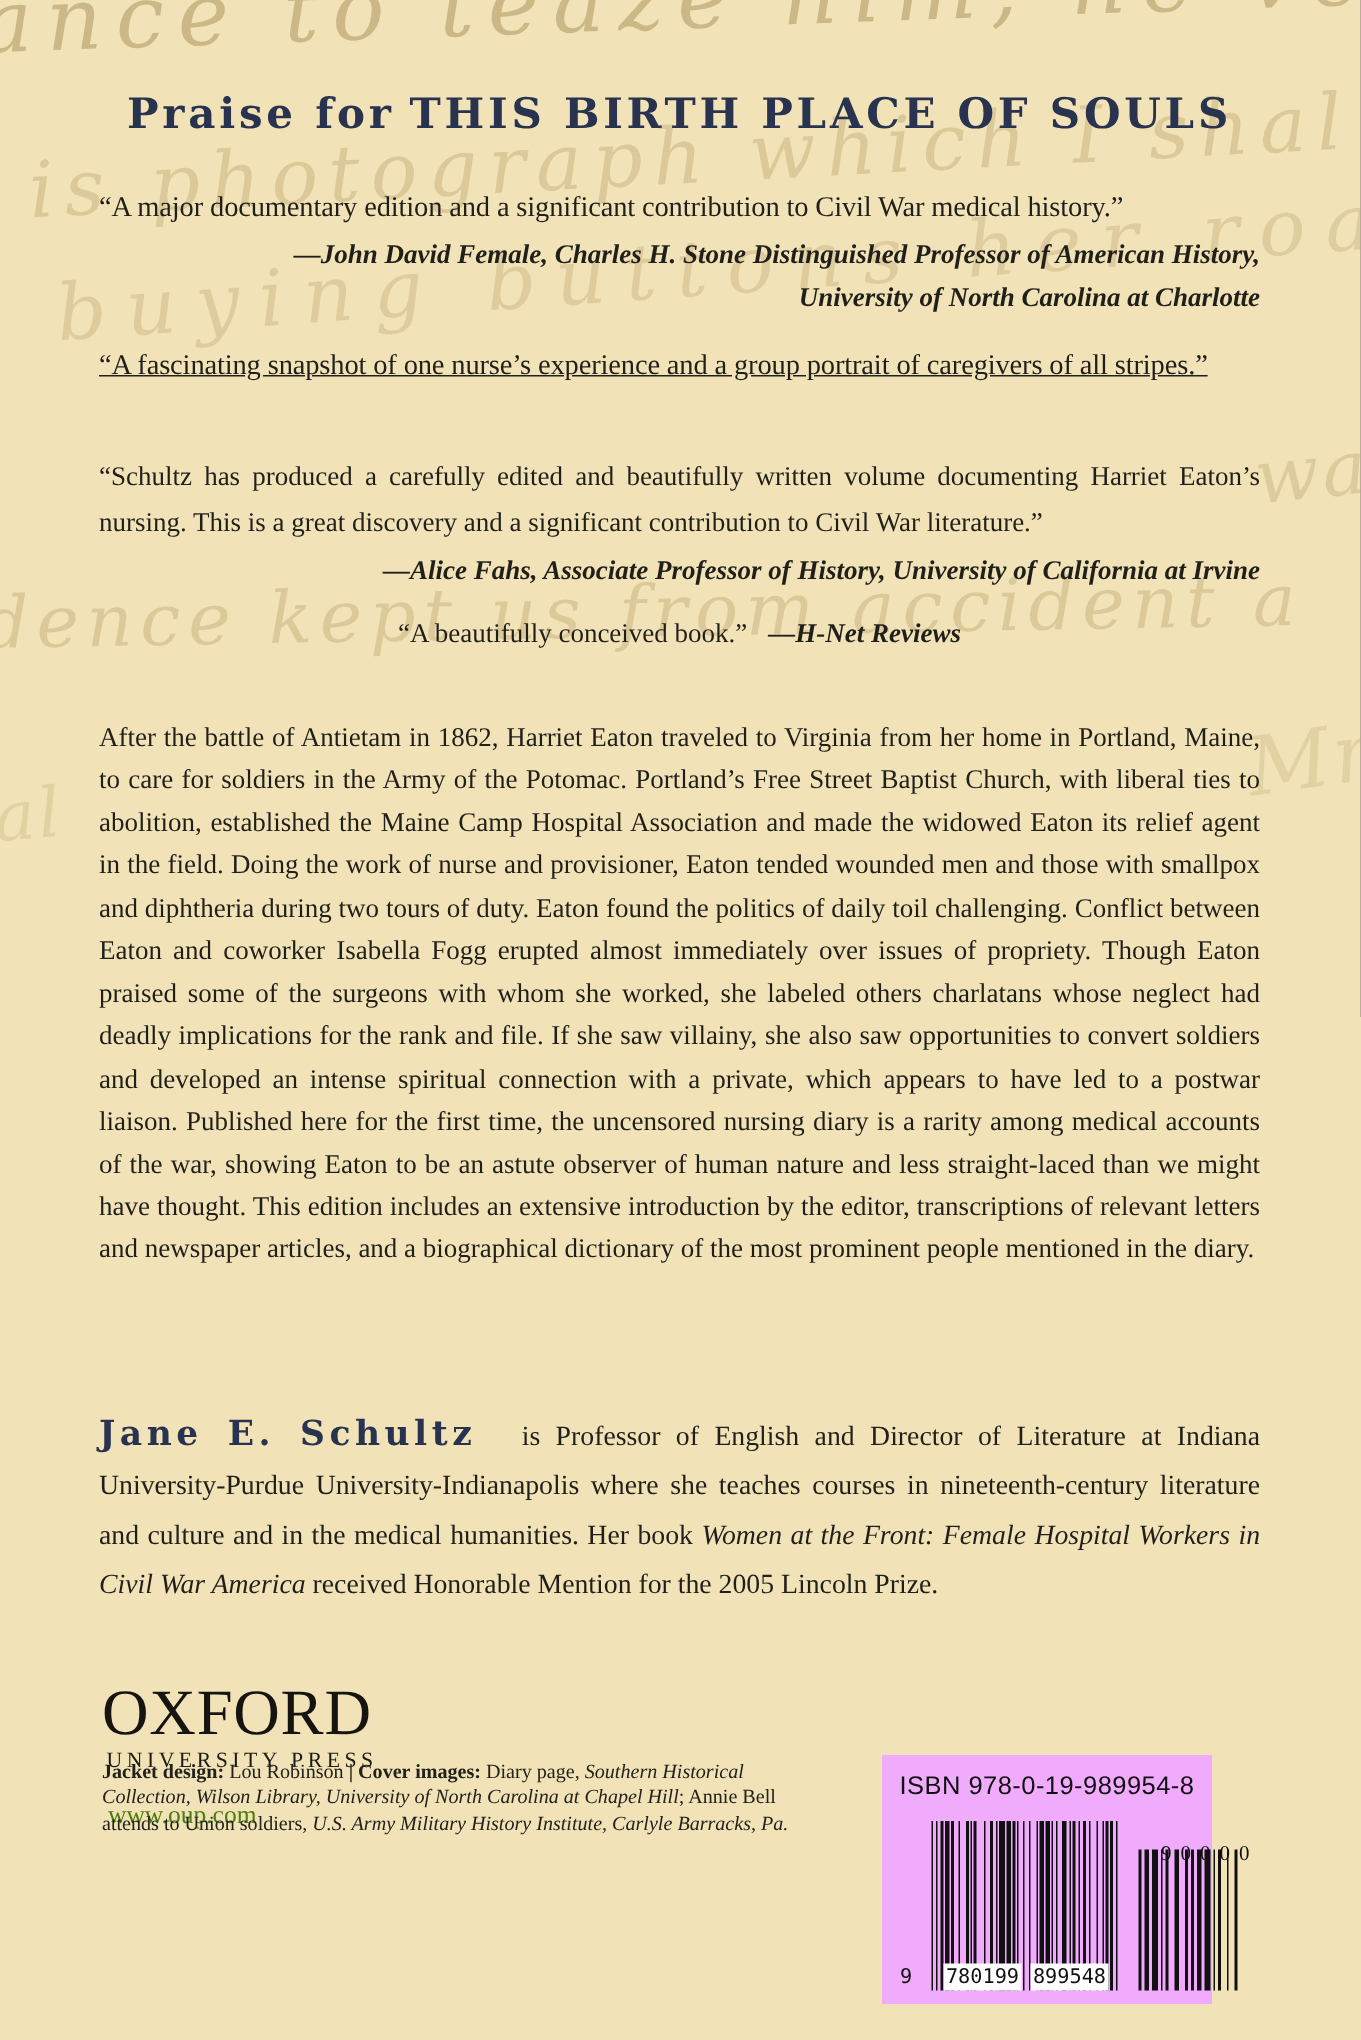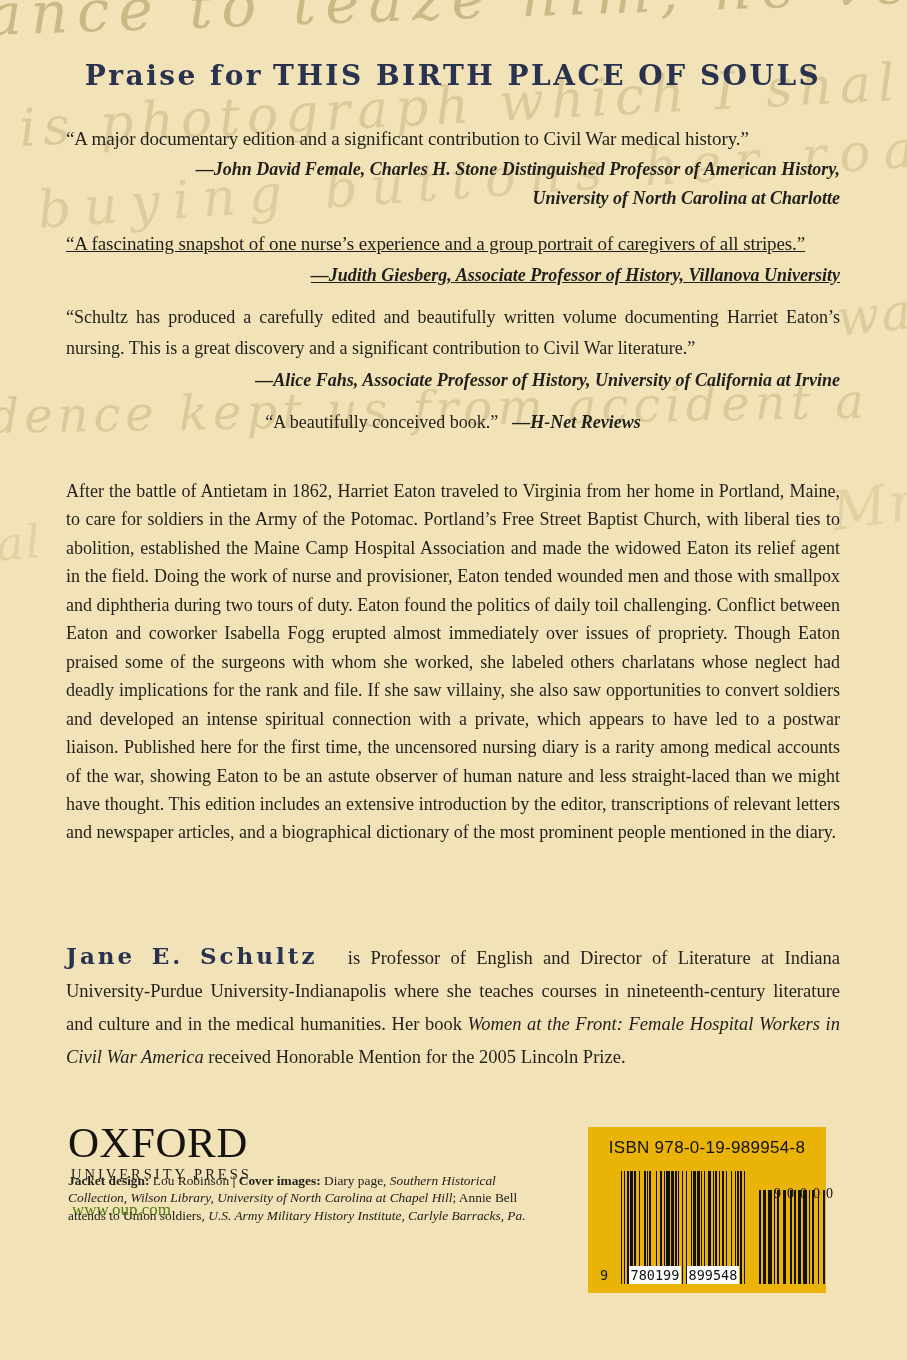--- a/index.html
+++ b/index.html
@@ -89,22 +89,22 @@
   .oup-url{
     position:absolute;top:1200px;left:72px;margin:0;
     font-size:17px;color:#4d7c0f;
   }
   .credits{
     position:absolute;top:1172px;left:68px;width:460px;margin:0;
     font-size:13.4px;line-height:17.3px;color:#23211c;
   }
   
   .isbn-panel{
-    position:absolute;left:588px;top:1127px;width:238px;height:166px;
-    background:#eab308;
+    position:absolute;left:588px;top:1170px;width:220px;height:166px;
+    background:#f0abfc;
   }
   .isbn-label{
     position:absolute;top:11px;left:0;width:100%;margin:0;
     text-align:center;
     font-family:"Liberation Sans", sans-serif;
     font-size:17px;letter-spacing:0.3px;color:#111;
   }
   .bars{position:absolute;}
   .bars .bar{position:absolute;top:0;bottom:0;background:#111;}
   .main-bars{left:33px;top:44px;width:124px;height:113px;}
@@ -143,21 +143,20 @@
   <h1 class="praise"><span class="prefix">Praise for</span><span>THIS BIRTH PLACE OF SOULS</span></h1>
 
   <section class="q q1">
     <p class="qt nowrap">“A major documentary edition and a significant contribution to Civil War medical history.”</p>
     <p class="attr"><span>—John David Female, Charles H. Stone Distinguished Professor of American History,</span><br>
       <span>University of North Carolina at Charlotte</span></p>
   </section>
 
   <section class="q q2">
     <p class="qt nowrap">“A fascinating snapshot of one nurse’s experience and a group portrait of caregivers of all stripes.”</p>
-    <p class="attr">—Judith Giesberg, Associate Professor of History, Villanova University</p>
   </section>
 
   <section class="q q4">
     <span>“A beautifully conceived book.”</span><span class="attr-inline">—H-Net Reviews</span>
   </section>
 
   <section class="q q3">
     <p class="just">“Schultz has produced a carefully edited and beautifully written volume documenting Harriet Eaton’s nursing. This is a great discovery and a significant contribution to Civil War literature.”</p>
     <p class="attr">—Alice Fahs, Associate Professor of History, University of California at Irvine</p>
   </section>

